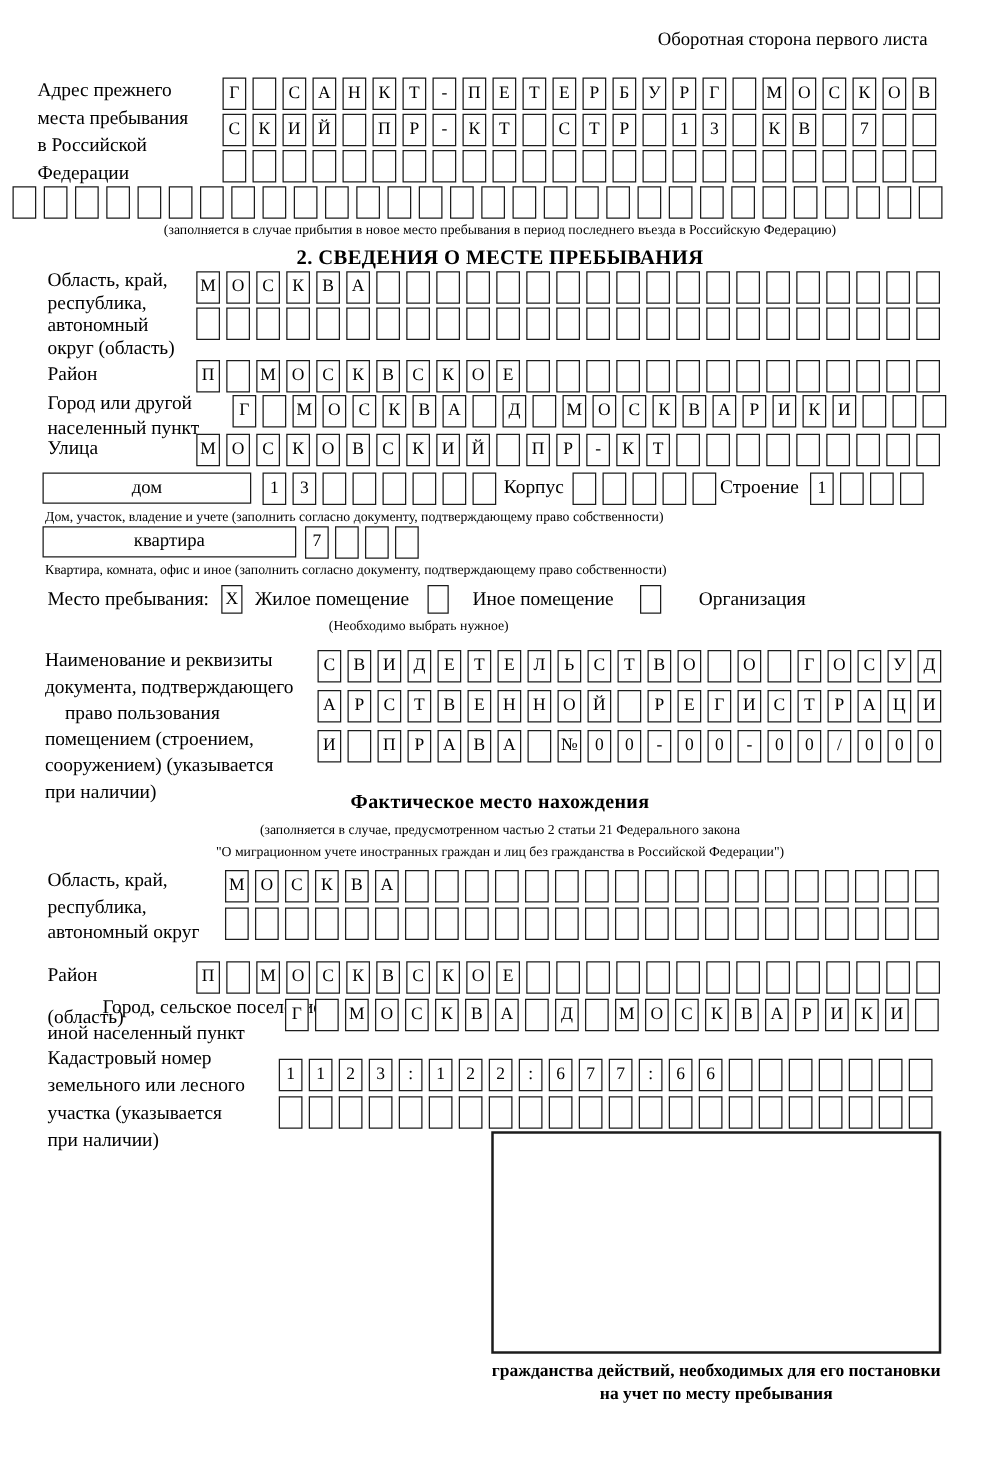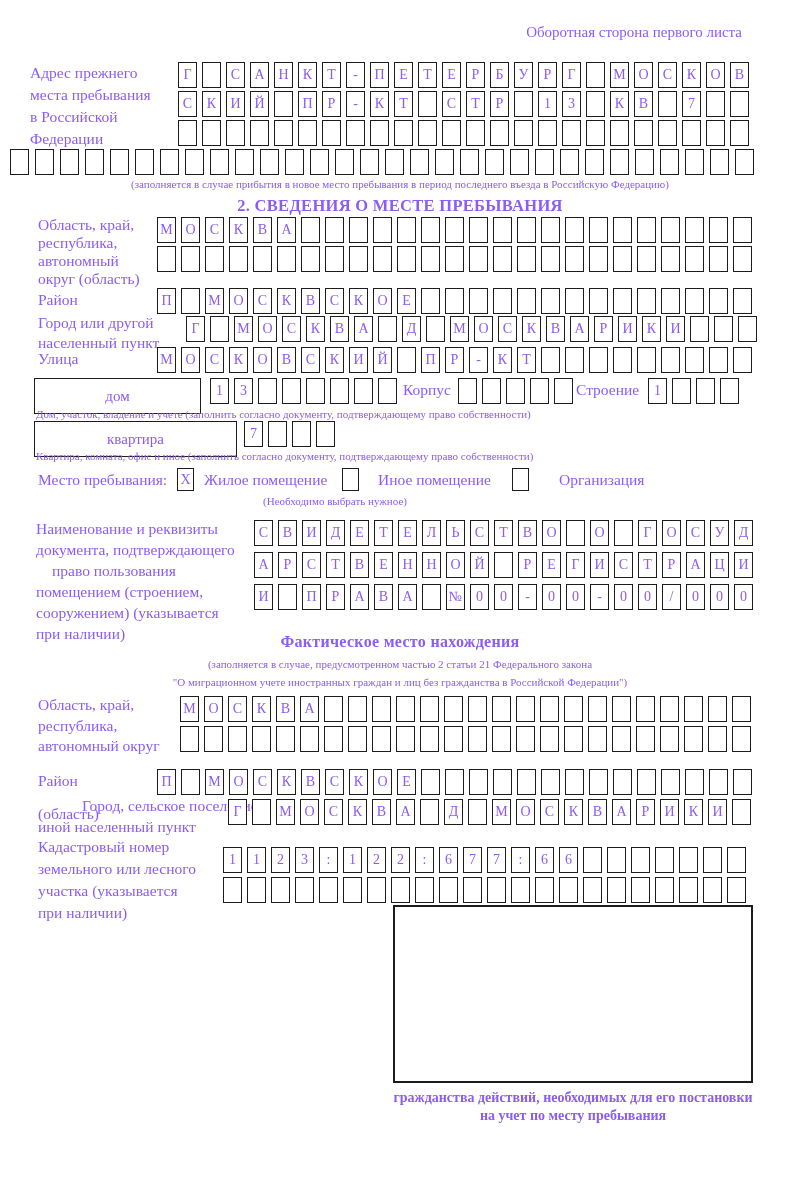--- a/index.html
+++ b/index.html
@@ -1,34 +1,34 @@
 <!DOCTYPE html>
 <html><head>
 <meta charset="utf-8">
 <style>
   html,body{margin:0;padding:0;background:#888;}
   .page{
     position:relative;width:800px;height:1180px;background:#ffffff;
-    font-family:"Liberation Serif","DejaVu Serif",serif;color:#8b5cf6;
+    font-family:"Liberation Serif","DejaVu Serif",serif;color:#000000;
     overflow:hidden;margin:0 auto;
   }
   .abs{position:absolute;}
   .lbl{position:absolute;font-size:15.5px;line-height:1.2;white-space:nowrap;}
   .note{position:absolute;font-size:11px;white-space:nowrap;}
   .center{left:0;right:0;text-align:center;white-space:nowrap;}
   .title{position:absolute;font-weight:bold;font-size:16.5px;letter-spacing:.3px;}
   .cellrow{position:absolute;display:flex;gap:5px;}
   .cellrow.g6{gap:6px;}
   .cell{
     box-sizing:border-box;flex:none;width:19px;height:26px;
     border:1.6px solid #1c1c1c;display:flex;align-items:center;justify-content:center;
     font-size:14px;line-height:1;background:#fff;
   }
   .widebox{
-    position:absolute;box-sizing:border-box;height:36px;border:1.6px solid #1c1c1c;
+    position:absolute;box-sizing:border-box;height:25px;border:1.6px solid #1c1c1c;
     display:flex;align-items:center;justify-content:center;font-size:15px;background:#fff;
   }
   .cb{
     position:absolute;box-sizing:border-box;width:17px;height:23px;border:1.6px solid #1c1c1c;
     display:flex;align-items:center;justify-content:center;font-size:14px;background:#fff;
   }
   .stampbox{position:absolute;box-sizing:border-box;border:2px solid #1c1c1c;background:#fff;}
   .caption{position:absolute;text-align:center;font-weight:bold;font-size:14px;line-height:18px;}
 </style>
 </head>

